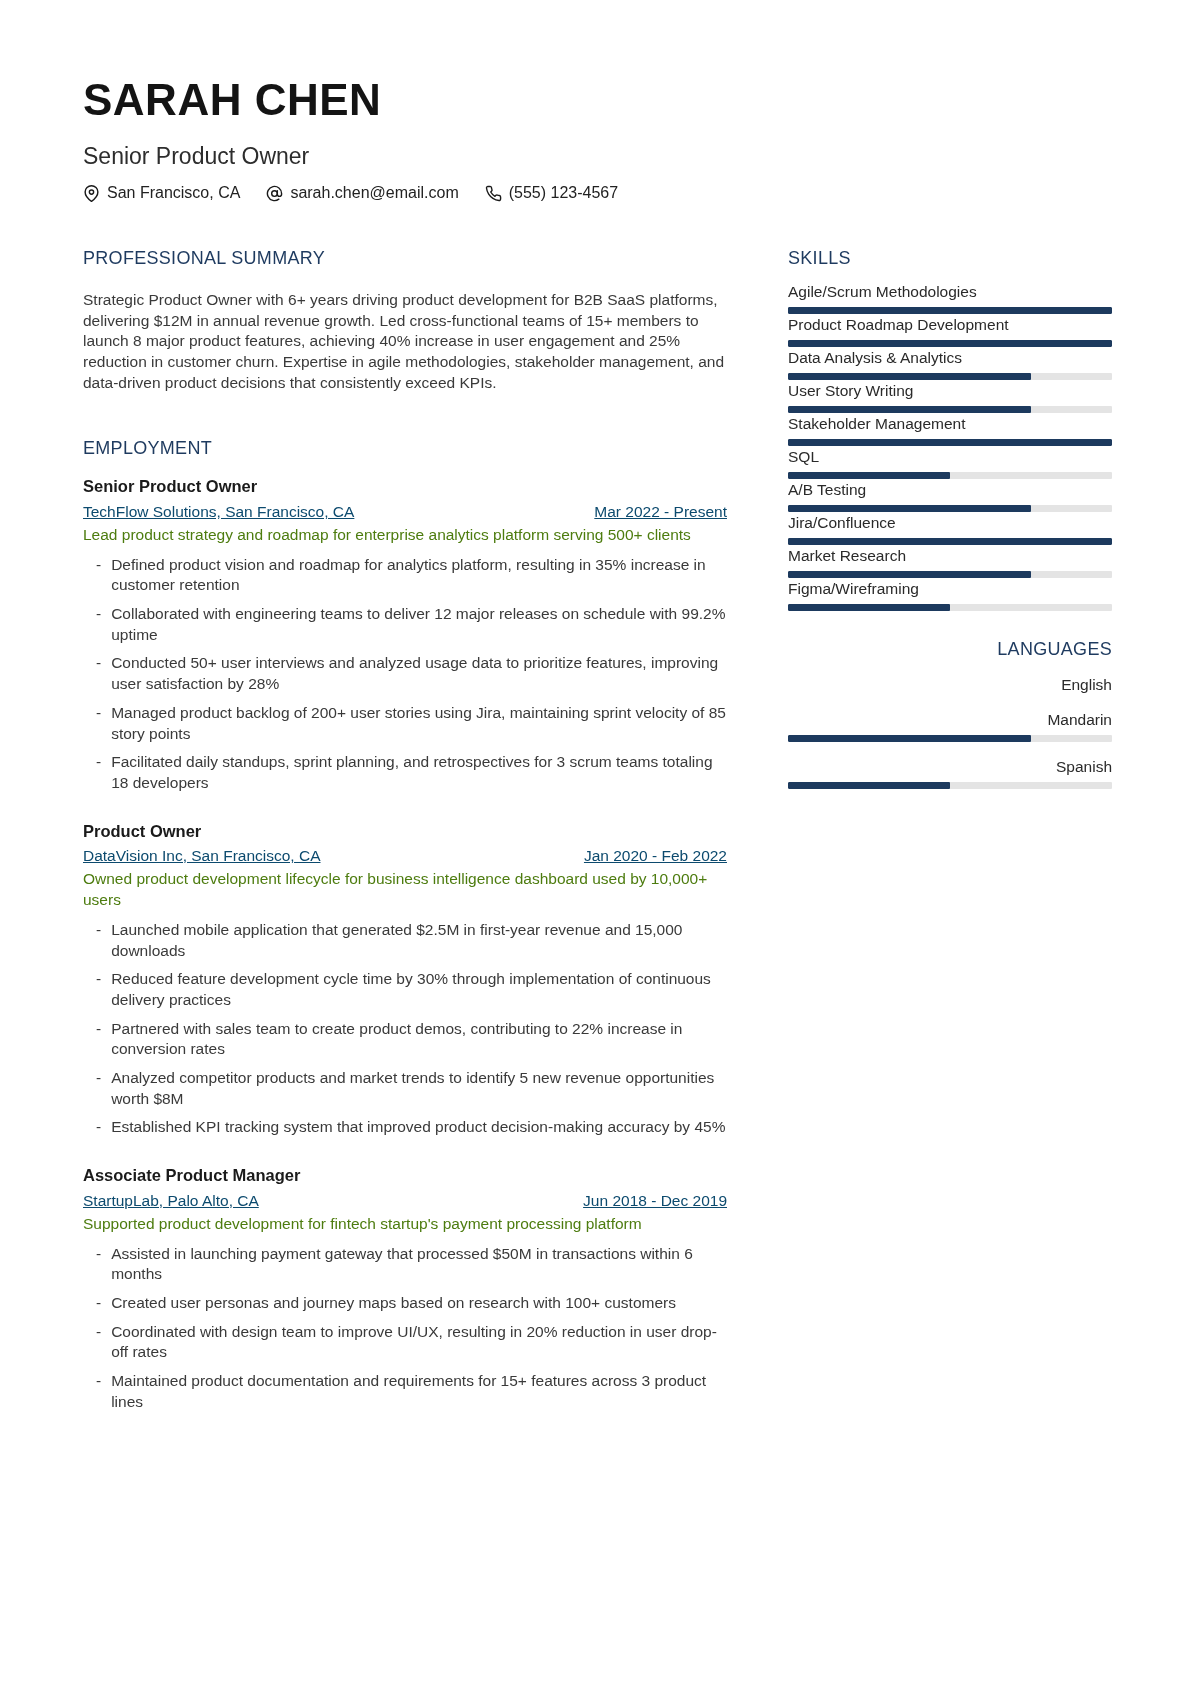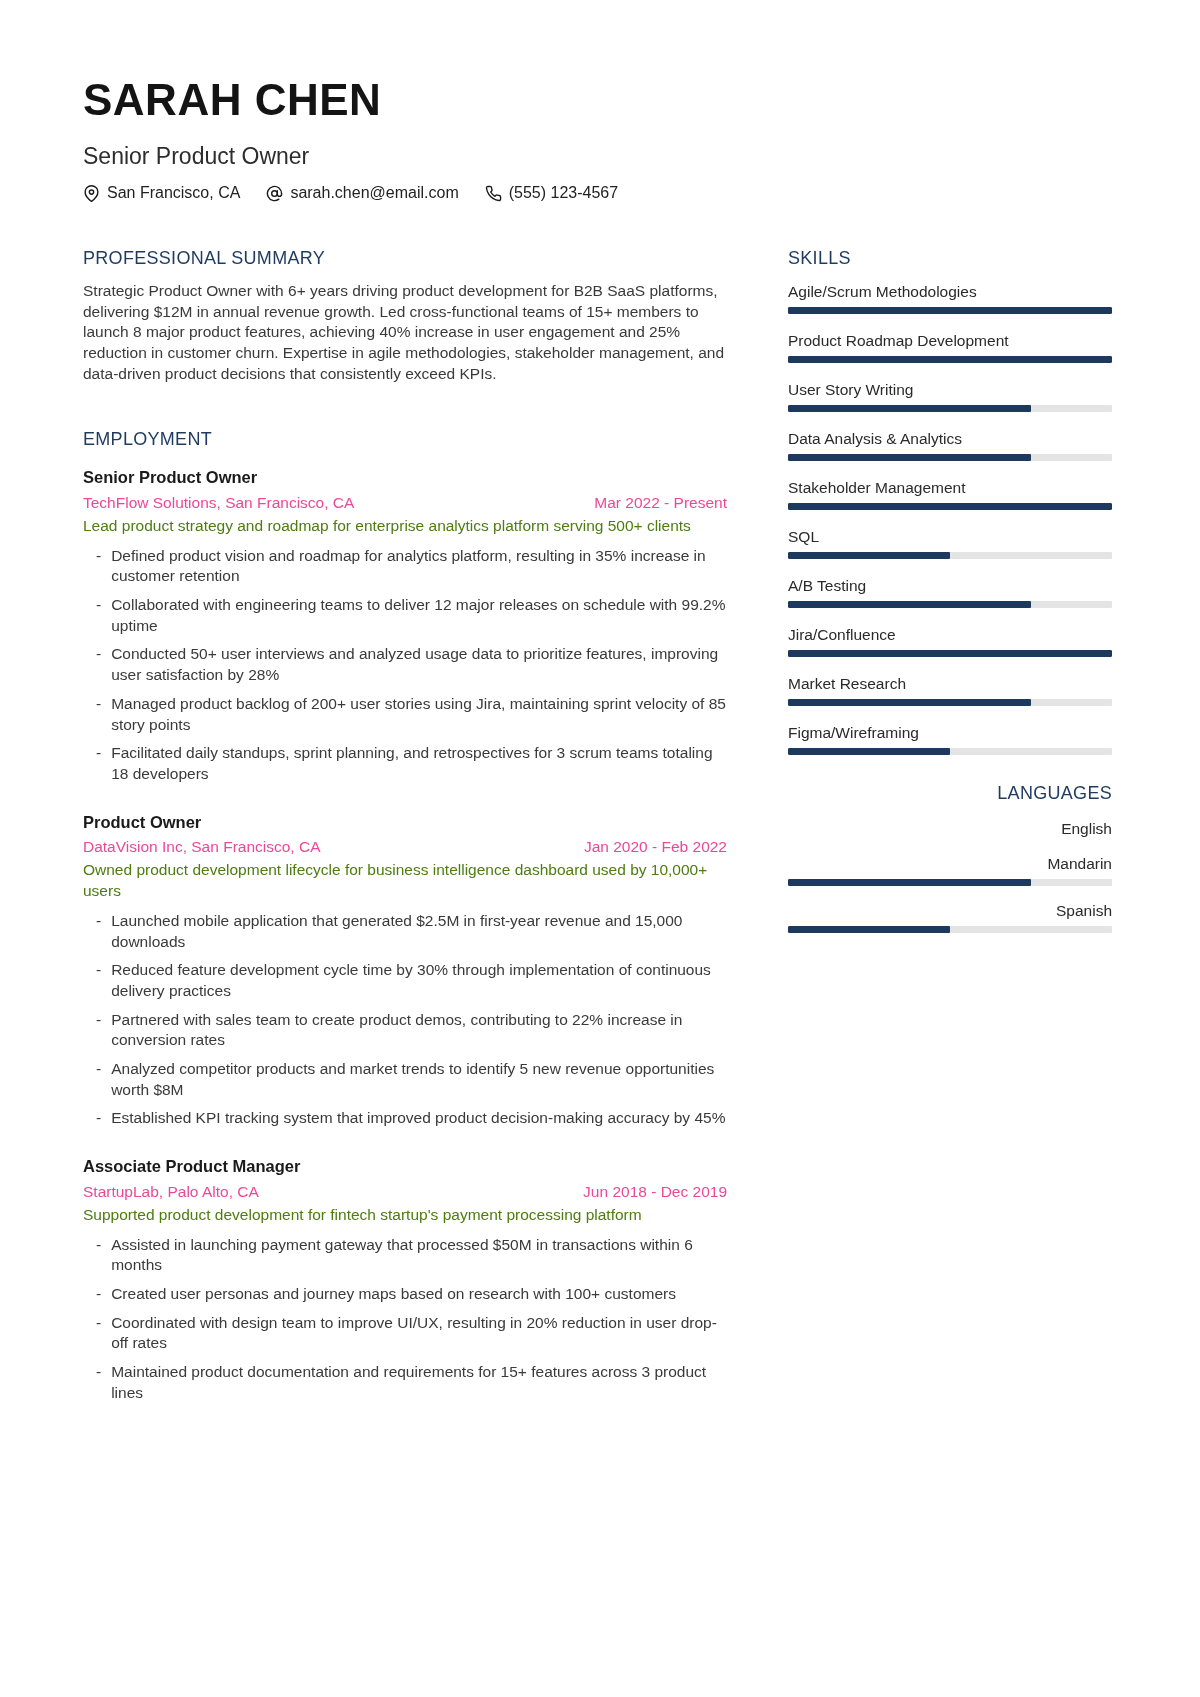--- a/index.html
+++ b/index.html
@@ -51,64 +51,65 @@
   .col-right { width: 324px; }
   .section-heading {
     font-size: 18px;
     font-weight: 400;
     letter-spacing: 0.3px;
     color: #1e3a5f;
     line-height: 1.15;
   }
   
   .summary-text {
-    margin-top: 12px;
+    margin-top: 21px;
     font-size: 15.5px;
     line-height: 20.7px;
     color: #3a3a3a;
   }
   
   .employment-section { margin-top: 44px; }
   .job { margin-top: 18px; margin-bottom: 27px; }
   .job:last-child { margin-bottom: 0; }
   .job-title {
     font-size: 16.5px;
     font-weight: 700;
     color: #1a1a1a;
     line-height: 1.25;
   }
   .company-row {
     margin-top: 5px;
     display: flex;
     justify-content: space-between;
     align-items: baseline;
     font-size: 15.5px;
-    color: #ec4899;
+    color: #0c4a6e;
     line-height: 1.3;
+    text-decoration: underline;
   }
   .job-desc {
     margin-top: 3px;
     font-size: 15.5px;
     line-height: 20.7px;
     color: #4d7c0f;
   }
   .bullets { margin-top: 9px; }
   .bullet {
     display: flex;
     gap: 10px;
     padding-left: 13px;
     margin-bottom: 8px;
     font-size: 15.5px;
     line-height: 20.7px;
     color: #3a3a3a;
   }
   .bullet:last-child { margin-bottom: 0; }
   .bullet .dash::before { content: "-"; }
   
-  .skill, .lang { margin-bottom: 16px; }
+  .skill, .lang { }
   .lang { margin-bottom: 14px; }
   .skill-label, .lang-label {
     font-size: 15.5px;
     color: #2a2a2a;
     line-height: 21px;
   }
   .bar-track {
     margin-top: 5px;
     width: 100%;
     height: 7px;
@@ -278,27 +279,27 @@
               <div class="bar-fill" style="width: 100%;"></div>
             </div>
         </div>
         <div class="skill">
           <div class="skill-label">Product Roadmap Development</div>
           <div class="bar-track">
               <div class="bar-fill" style="width: 100%;"></div>
             </div>
         </div>
         <div class="skill">
+          <div class="skill-label">Data Analysis &amp; Analytics</div>
+          <div class="bar-track">
+              <div class="bar-fill" style="width: 75%;"></div>
+            </div>
+        </div>
+        <div class="skill">
           <div class="skill-label">User Story Writing</div>
-          <div class="bar-track">
-              <div class="bar-fill" style="width: 75%;"></div>
-            </div>
-        </div>
-        <div class="skill">
-          <div class="skill-label">Data Analysis &amp; Analytics</div>
           <div class="bar-track">
               <div class="bar-fill" style="width: 75%;"></div>
             </div>
         </div>
         <div class="skill">
           <div class="skill-label">Stakeholder Management</div>
           <div class="bar-track">
               <div class="bar-fill" style="width: 100%;"></div>
             </div>
         </div>

